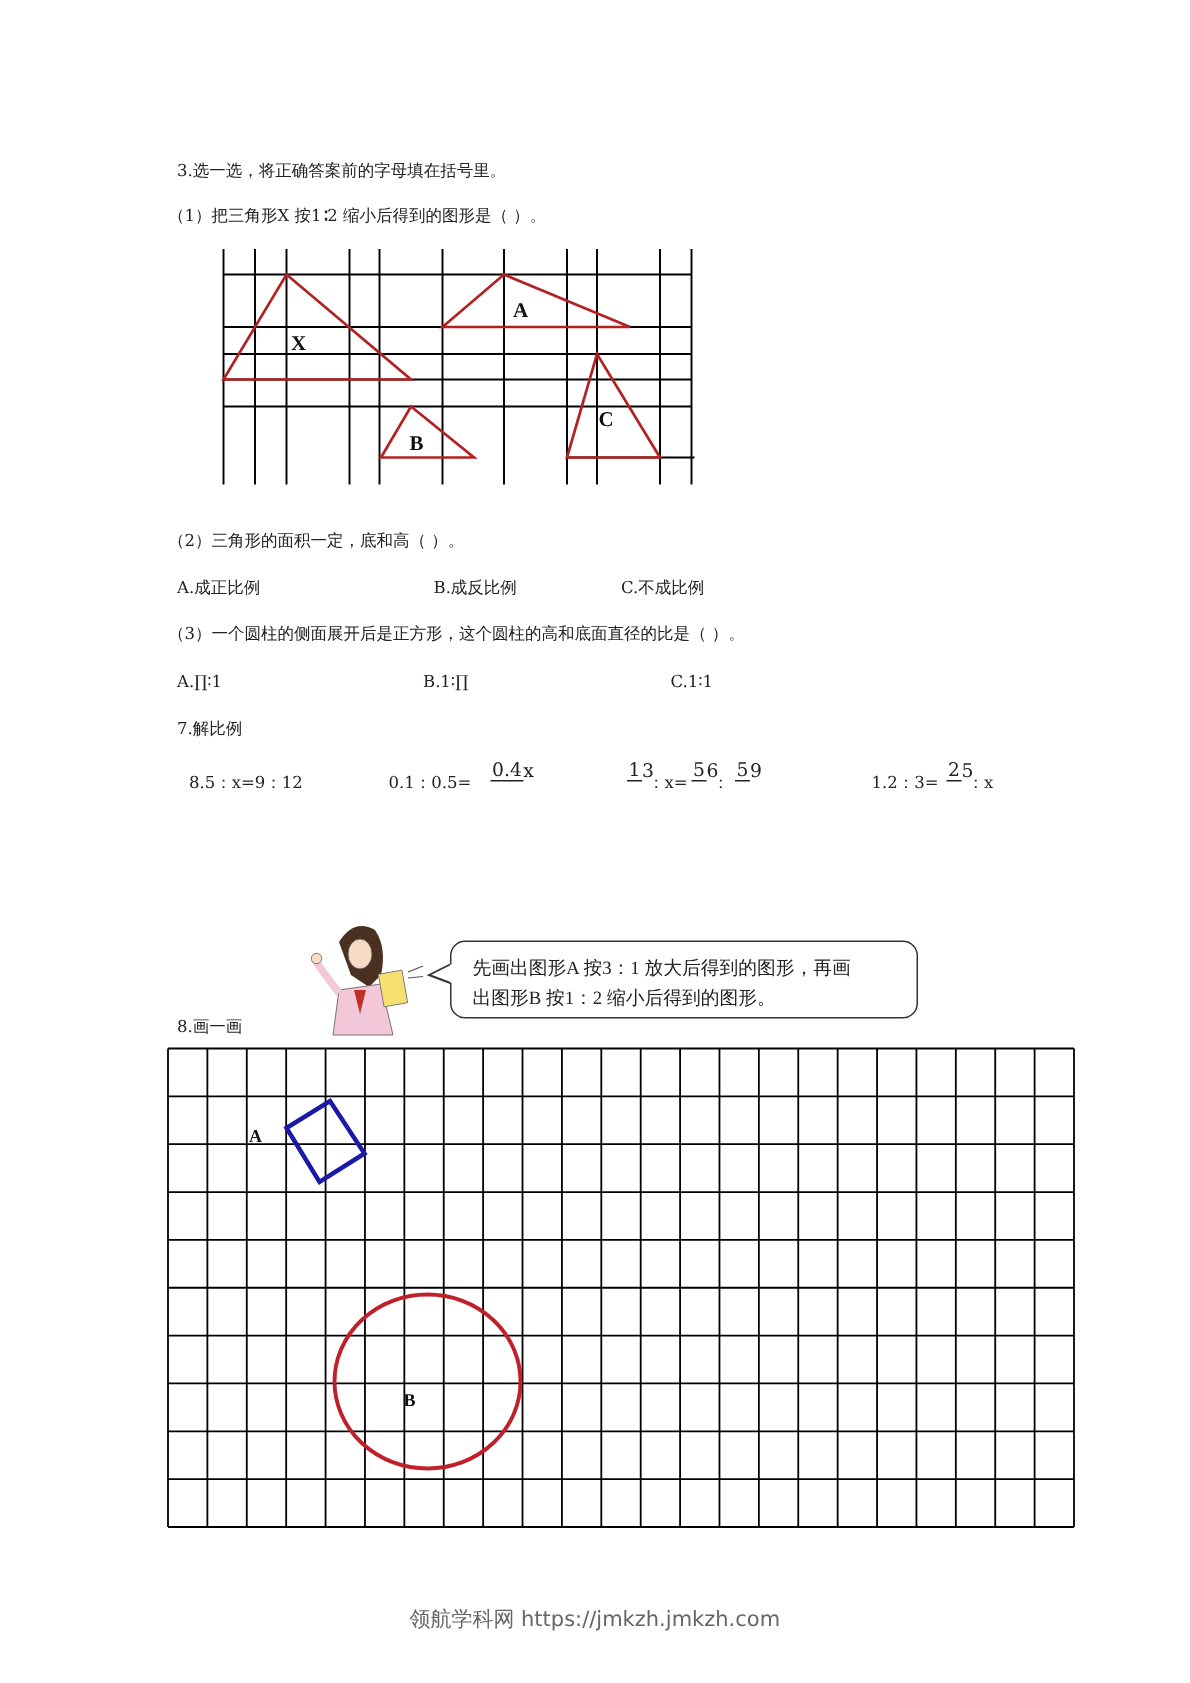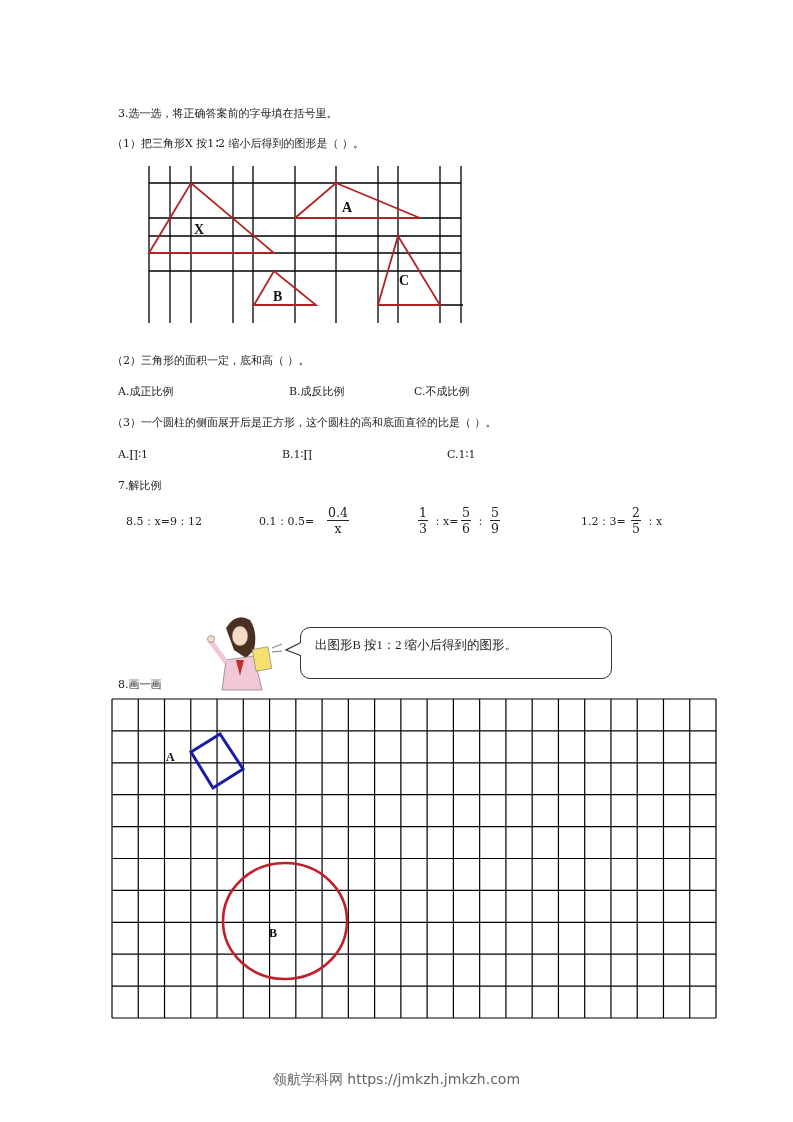--- a/index.html
+++ b/index.html
@@ -1,20 +1,20 @@
 <!DOCTYPE html>
 <html><head>
 <meta charset="utf-8">
 <style>
   html, body { margin: 0; padding: 0; background: #ffffff; }
   body { width: 793px; height: 1122px; position: relative; overflow: hidden;
          font-family: "DejaVu Serif", "Liberation Serif", serif; color: #222; }
   .abs { position: absolute; white-space: nowrap; }
   .txt { font-size: 11px; line-height: 16px; }
-  .frac { position: absolute; display: inline-flex; flex-direction: column; align-items: center;
+  .frac { position: absolute; display: inline-flex; flex-direction: row; align-items: center;
           font-size: 12.5px; line-height: 15px; }
   .frac .num { border-bottom: 1px solid #222; padding: 0 1px; }
   svg { position: absolute; left: 0; top: 0; }
   .bubble { position: absolute; left: 300px; top: 627px; width: 312px; height: 52px;
             border: 1.3px solid #333; border-radius: 10px; background: #fff; box-sizing: border-box; }
   .bubble-text { position: absolute; left: 14px; top: 7px; font-size: 12.5px; line-height: 20px;
                  font-family: "Liberation Serif", serif; }
   .footer { position: absolute; left: 0; width: 793px; top: 1071px; text-align: center;
             font-family: "DejaVu Sans", sans-serif; font-size: 14px; color: #666; }
   .lbl { position: absolute; font-family: "Liberation Serif", serif; font-weight: bold; font-size: 14px; color: #111; }
@@ -111,20 +111,21 @@
     <circle cx="211" cy="639" r="3.5" fill="#f6dcc4" stroke="#555" stroke-width="0.5"></circle>
     <rect x="254" y="648" width="16" height="22" fill="#f8e070" stroke="#777" stroke-width="0.6" transform="rotate(-10 262 659)"></rect>
     <line x1="272" y1="648" x2="282" y2="644" stroke="#555" stroke-width="0.8"></line>
     <line x1="272" y1="652" x2="282" y2="651" stroke="#555" stroke-width="0.8"></line>
   </g>
 
   <path d="M302,642 L286,650 L302,656" fill="#fff" stroke="#333" stroke-width="1.3"></path>
 </svg>
 <div class="bubble">
   <div class="bubble-text">
+    <div>先画出图形A 按3：1 放大后得到的图形，再画</div>
     <div>出图形B 按1：2 缩小后得到的图形。</div>
   </div>
 </div>
 <svg width="793" height="1122" style="pointer-events:none;">
   <line x1="301" y1="643" x2="301" y2="655" stroke="#fff" stroke-width="2"></line>
 </svg>
 
 <div class="abs txt" style="left:118px;top:677px;">8.画一画</div>
 
 <svg width="793" height="1122" style="pointer-events:none;">

